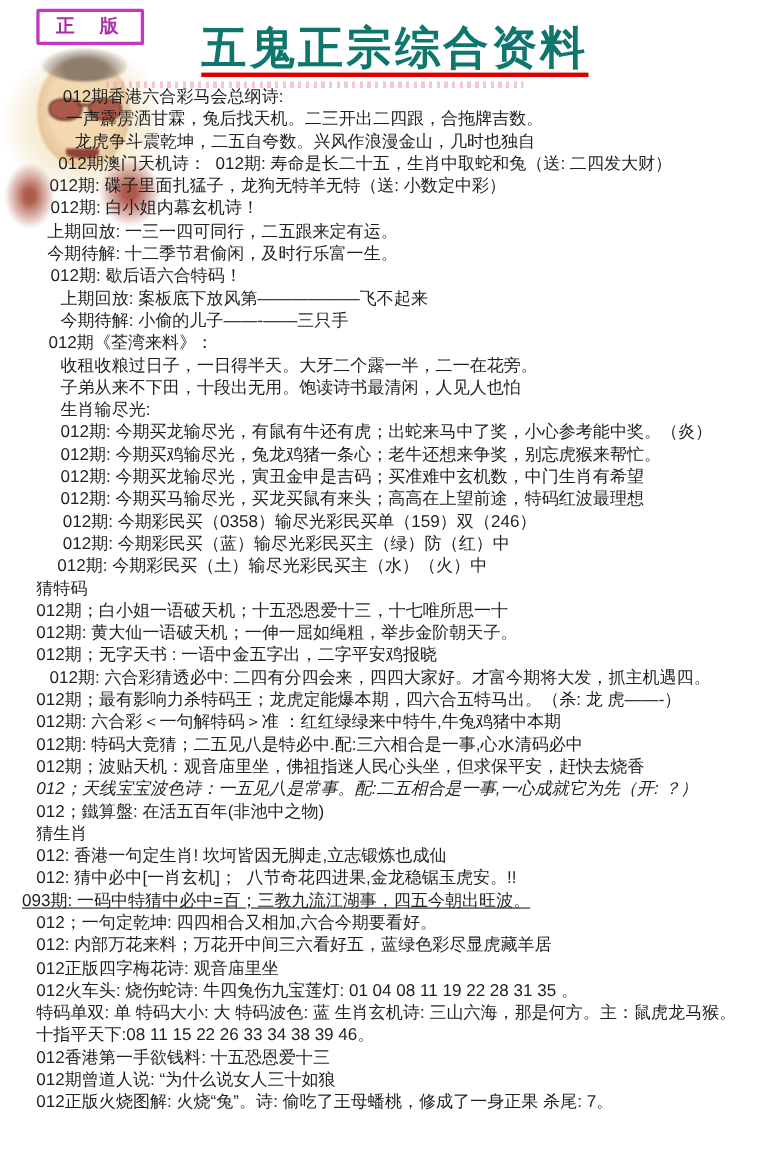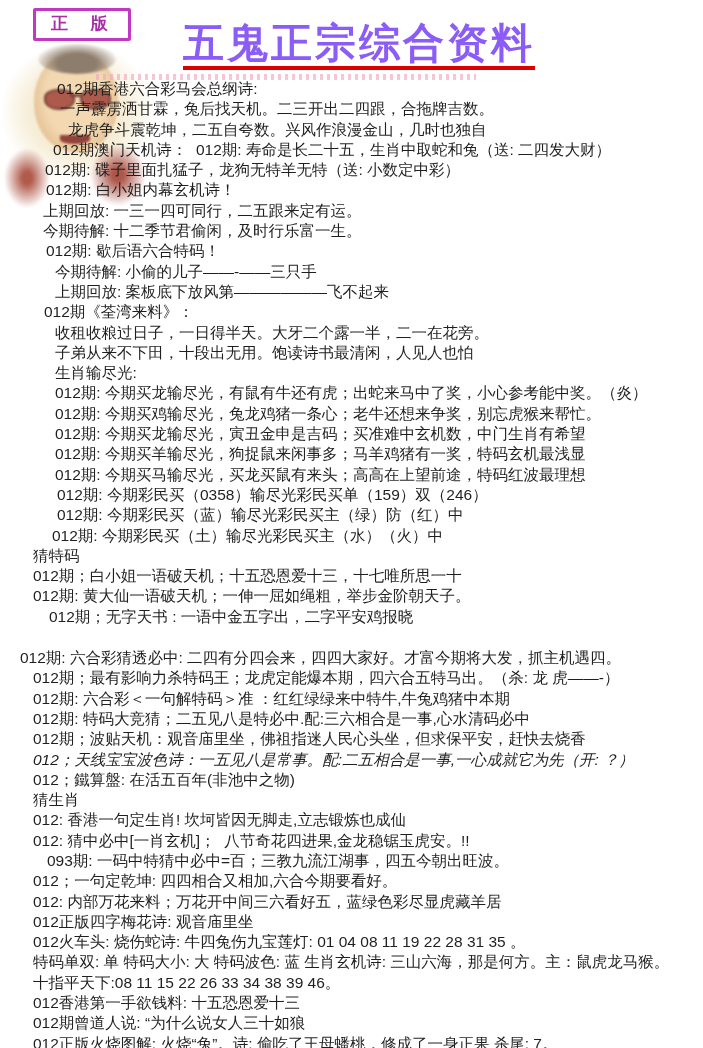--- a/index.html
+++ b/index.html
@@ -3,21 +3,21 @@
 <meta charset="utf-8">
 <style>
   html,body{margin:0;padding:0;background:#ffffff;}
   .page{position:relative;width:703px;height:1048px;background:#ffffff;overflow:hidden;
         font-family:"Liberation Sans","DejaVu Sans",sans-serif;}
   
   .stamp{position:absolute;left:33px;top:8px;padding:3px 11px 4px 15px;
          border:3px solid #c238c2;border-radius:2px;background:#ffffff;
          color:#a82ea8;font-size:17px;font-weight:bold;letter-spacing:9px;line-height:1.2;}
   
-  .title{position:absolute;left:183px;top:22px;color:#8b5cf6;font-size:41px;font-weight:bold;
+  .title{position:absolute;left:183px;top:22px;color:#0f766e;font-size:41px;font-weight:bold;
          letter-spacing:3px;line-height:1.05;white-space:nowrap;
          border-bottom:4px solid #dd0000;padding-bottom:1px;}
   
   .watermark{position:absolute;left:96px;top:74px;width:380px;height:6px;opacity:.65;
          background:repeating-linear-gradient(90deg,#f2a9c0 0 3px,rgba(255,255,255,0) 3px 7px);
          filter:blur(.4px);}
   
   .avatar{position:absolute;left:0;top:42px;width:154px;height:140px;filter:blur(1.1px);}
   .avatar .halo{position:absolute;inset:0;border-radius:50%;
          background:radial-gradient(closest-side,#f4e9cd 42%,rgba(244,233,205,.72) 66%,rgba(244,233,205,0) 100%);}
@@ -69,49 +69,48 @@
   <div class="content">
       <div class="line" style="padding-left: 57px;">012期香港六合彩马会总纲诗:</div>
       <div class="line" style="padding-left: 60px;">一声霹雳洒甘霖，兔后找天机。二三开出二四跟，合拖牌吉数。</div>
       <div class="line" style="padding-left: 68px;">龙虎争斗震乾坤，二五自夸数。兴风作浪漫金山，几时也独自</div>
       <div class="line" style="padding-left: 53px;">012期澳门天机诗：  012期: 寿命是长二十五，生肖中取蛇和兔（送: 二四发大财）</div>
       <div class="line" style="padding-left: 45px;">012期: 碟子里面扎猛子，龙狗无特羊无特（送: 小数定中彩）</div>
       <div class="line" style="padding-left: 46px;">012期: 白小姐内幕玄机诗！</div>
       <div class="line" style="padding-left: 43px;">上期回放: 一三一四可同行，二五跟来定有运。</div>
       <div class="line" style="padding-left: 43px;">今期待解: 十二季节君偷闲，及时行乐富一生。</div>
       <div class="line" style="padding-left: 46px;">012期: 歇后语六合特码！</div>
+      <div class="line" style="padding-left: 55px;">上期回放: 案板底下放风第——————飞不起来</div>
       <div class="line" style="padding-left: 55px;">今期待解: 小偷的儿子——-——三只手</div>
-      <div class="line" style="padding-left: 55px;">上期回放: 案板底下放风第——————飞不起来</div>
       <div class="line" style="padding-left: 44px;">012期《荃湾来料》：</div>
       <div class="line" style="padding-left: 55px;">收租收粮过日子，一日得半天。大牙二个露一半，二一在花旁。</div>
       <div class="line" style="padding-left: 55px;">子弟从来不下田，十段出无用。饱读诗书最清闲，人见人也怕</div>
       <div class="line" style="padding-left: 55px;">生肖输尽光:</div>
       <div class="line" style="padding-left: 55px;">012期: 今期买龙输尽光，有鼠有牛还有虎；出蛇来马中了奖，小心参考能中奖。（炎）</div>
       <div class="line" style="padding-left: 55px;">012期: 今期买鸡输尽光，兔龙鸡猪一条心；老牛还想来争奖，别忘虎猴来帮忙。</div>
       <div class="line" style="padding-left: 55px;">012期: 今期买龙输尽光，寅丑金申是吉码；买准难中玄机数，中门生肖有希望</div>
-      <div class="line" style="padding-left: 55px;">012期: 今期买羊输尽光，狗捉鼠来闲事多；马羊鸡猪有一奖，特码玄机最浅显</div>
       <div class="line" style="padding-left: 55px;">012期: 今期买马输尽光，买龙买鼠有来头；高高在上望前途，特码红波最理想</div>
       <div class="line" style="padding-left: 57px;">012期: 今期彩民买（0358）输尽光彩民买单（159）双（246）</div>
       <div class="line" style="padding-left: 57px;">012期: 今期彩民买（蓝）输尽光彩民买主（绿）防（红）中</div>
       <div class="line" style="padding-left: 52px;">012期: 今期彩民买（土）输尽光彩民买主（水）（火）中</div>
       <div class="line" style="padding-left: 33px;">猜特码</div>
       <div class="line" style="padding-left: 33px;">012期；白小姐一语破天机；十五恐恩爱十三，十七唯所思一十</div>
       <div class="line" style="padding-left: 33px;">012期: 黄大仙一语破天机；一伸一屈如绳粗，举步金阶朝天子。</div>
-      <div class="line" style="padding-left: 49px;">012期；无字天书 : 一语中金五字出，二字平安鸡报晓</div>
-      <div class="line" style="padding-left: 20px; margin-top: 21px;">012期: 六合彩猜透必中: 二四有分四会来，四四大家好。才富今期将大发，抓主机遇四。</div>
+      <div class="line" style="padding-left: 33px;">012期；无字天书 : 一语中金五字出，二字平安鸡报晓</div>
+      <div class="line" style="padding-left: 45px;">012期: 六合彩猜透必中: 二四有分四会来，四四大家好。才富今期将大发，抓主机遇四。</div>
       <div class="line" style="padding-left: 33px;">012期；最有影响力杀特码王；龙虎定能爆本期，四六合五特马出。（杀: 龙 虎——-）</div>
       <div class="line" style="padding-left: 33px;">012期: 六合彩＜一句解特码＞准 ：红红绿绿来中特牛,牛兔鸡猪中本期</div>
       <div class="line" style="padding-left: 33px;">012期: 特码大竞猜；二五见八是特必中.配:三六相合是一事,心水清码必中</div>
       <div class="line" style="padding-left: 33px;">012期；波贴天机：观音庙里坐，佛祖指迷人民心头坐，但求保平安，赶快去烧香</div>
       <div class="line" style="padding-left: 33px; font-style: italic;">012；天线宝宝波色诗：一五见八是常事。配:二五相合是一事,一心成就它为先（开: ？）</div>
       <div class="line" style="padding-left: 33px;">012；鐵算盤: 在活五百年(非池中之物)</div>
       <div class="line" style="padding-left: 33px;">猜生肖</div>
       <div class="line" style="padding-left: 33px;">012: 香港一句定生肖! 坎坷皆因无脚走,立志锻炼也成仙</div>
       <div class="line" style="padding-left: 33px;">012: 猜中必中[一肖玄机]；  八节奇花四进果,金龙稳锯玉虎安。!!</div>
-      <div class="line" style="padding-left: 47px;">093期: 一码中特猜中必中=百；三教九流江湖事，四五今朝出旺波。</div>
+      <div class="line" style="padding-left: 20px; text-decoration: underline;">093期: 一码中特猜中必中=百；三教九流江湖事，四五今朝出旺波。</div>
       <div class="line" style="padding-left: 33px;">012；一句定乾坤: 四四相合又相加,六合今期要看好。</div>
       <div class="line" style="padding-left: 33px;">012: 内部万花来料；万花开中间三六看好五，蓝绿色彩尽显虎藏羊居</div>
       <div class="line" style="padding-left: 33px;">012正版四字梅花诗: 观音庙里坐</div>
       <div class="line" style="padding-left: 33px;">012火车头: 烧伤蛇诗: 牛四兔伤九宝莲灯: 01 04 08 11 19 22 28 31 35 。</div>
       <div class="line" style="padding-left: 33px;">特码单双: 单 特码大小: 大 特码波色: 蓝 生肖玄机诗: 三山六海，那是何方。主：鼠虎龙马猴。</div>
       <div class="line" style="padding-left: 33px;">十指平天下:08 11 15 22 26 33 34 38 39 46。</div>
       <div class="line" style="padding-left: 33px;">012香港第一手欲钱料: 十五恐恩爱十三</div>
       <div class="line" style="padding-left: 33px;">012期曾道人说: “为什么说女人三十如狼</div>
       <div class="line" style="padding-left: 33px;">012正版火烧图解: 火烧“兔”。诗: 偷吃了王母蟠桃，修成了一身正果 杀尾: 7。</div>
     </div>

